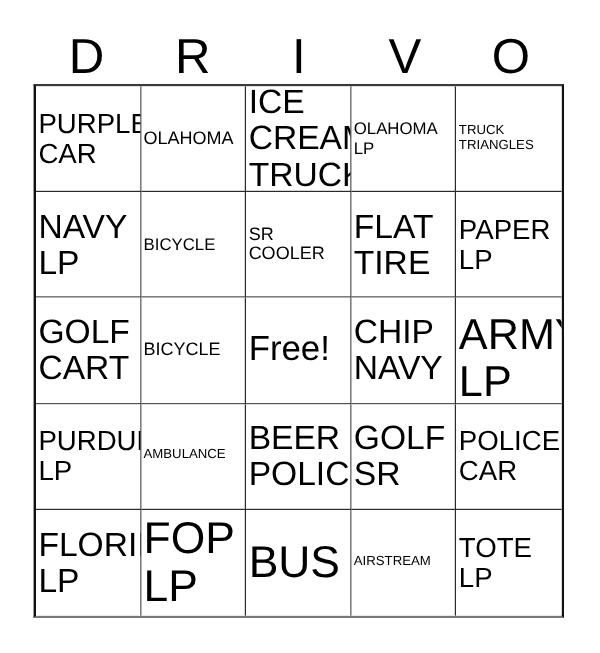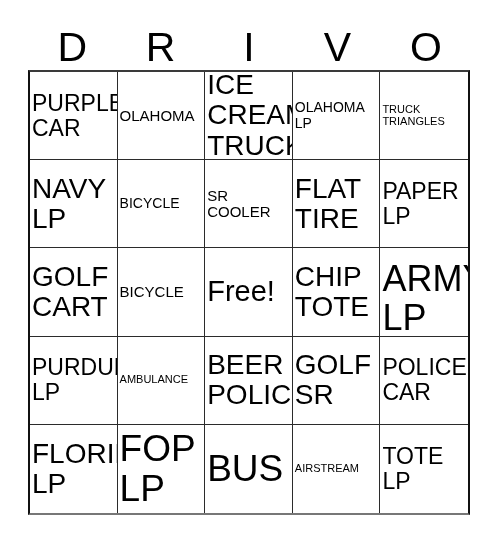--- a/index.html
+++ b/index.html
@@ -162,21 +162,21 @@
 CART</span>
       </div>
       <div class="bingo-cell sz-xs">
         <span class="cell-text">BICYCLE</span>
       </div>
       <div class="bingo-cell free-cell">
         <span class="cell-text">Free!</span>
       </div>
       <div class="bingo-cell sz-sm">
         <span class="cell-text">CHIP
-TOTE</span>
+NAVY</span>
       </div>
       <div class="bingo-cell sz-lg">
         <span class="cell-text">ARMY
 LP</span>
       </div>
       <div class="bingo-cell sz-md">
         <span class="cell-text">PURDUE
 LP</span>
       </div>
       <div class="bingo-cell sz-tiny">

